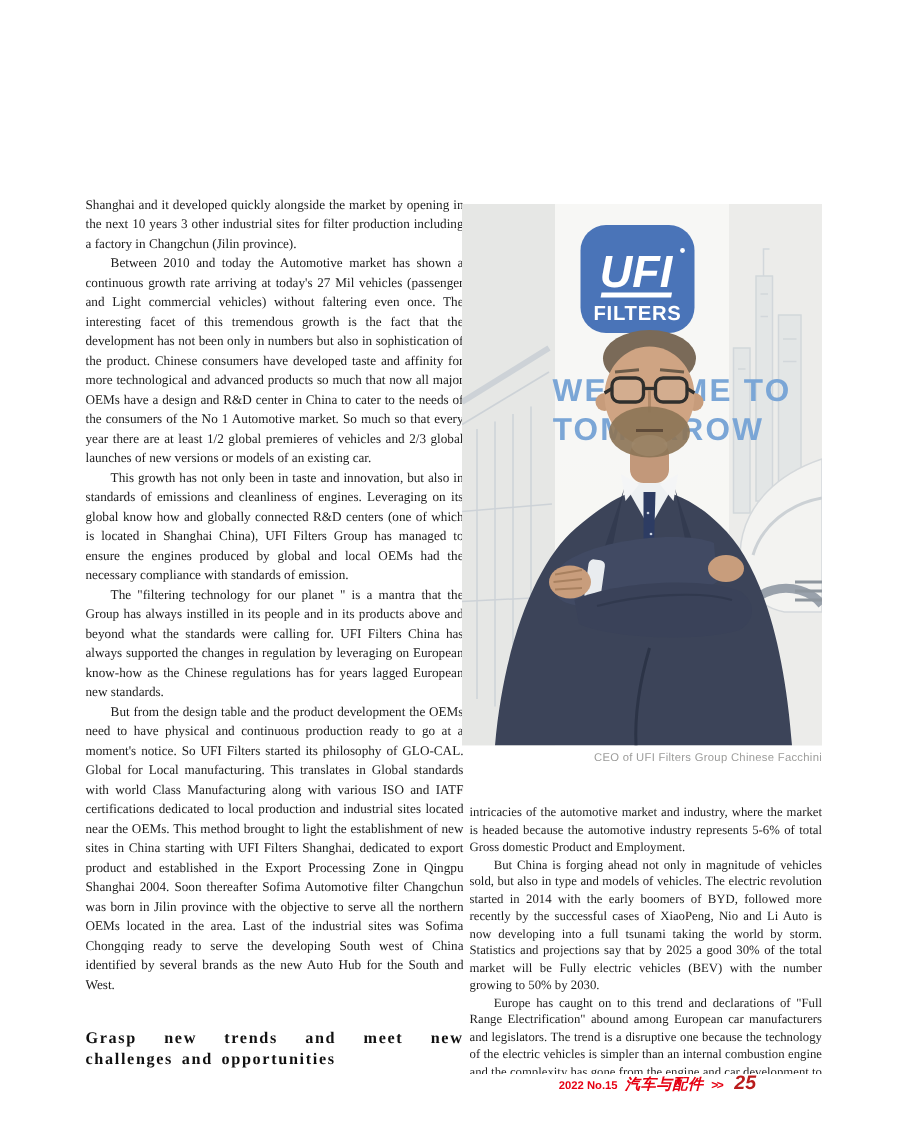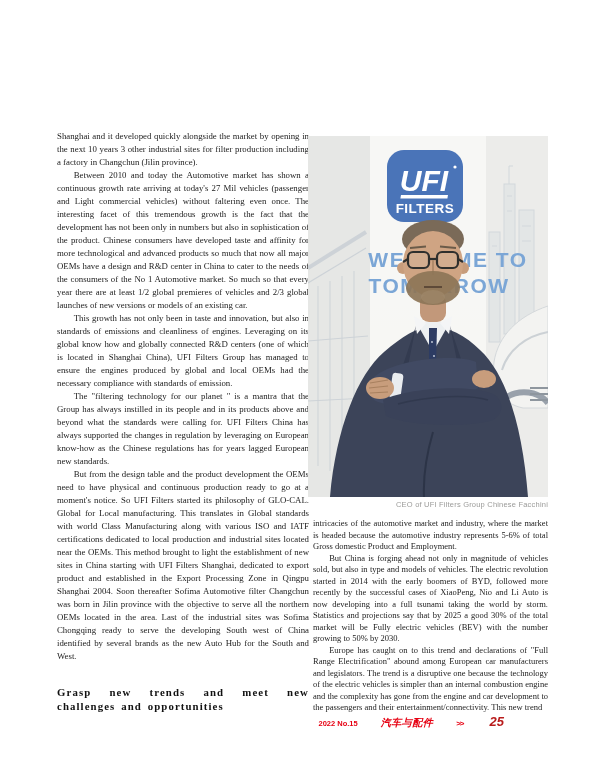--- a/index.html
+++ b/index.html
@@ -24,24 +24,24 @@
     margin:22px 0 4px 0;font-size:10.8px;line-height:14px;font-weight:bold;
     letter-spacing:1.1px;word-spacing:2px;text-align:justify;color:#111;
   }
   
   .photo-figure{margin:0;text-align:right;}
   .photo-frame{width:240px;height:361px;display:block;}
   .caption{
     font-family:"Liberation Sans", sans-serif;
     font-size:7.5px;color:#9b9b99;margin:3px 0 0 1px;letter-spacing:.2px;
   }
-  .right-text{margin-top:9px;padding-left:5px;}
+  .right-text{margin-top:27px;padding-left:5px;}
   
   .footer{
-    position:absolute;top:714px;right:52px;display:flex;align-items:baseline;gap:23px;
+    position:absolute;top:714px;right:52px;display:flex;align-items:baseline;gap:5px;
     font-family:"Liberation Sans", sans-serif;
   }
   .f-issue{color:#e60012;font-size:7.5px;font-weight:bold;}
   .f-mag{color:#e60012;font-size:10px;font-weight:bold;font-style:italic;letter-spacing:.5px;}
   .f-sep{color:#e60012;font-size:8px;font-weight:bold;letter-spacing:-1px;}
   .f-page{color:#b91c1c;font-size:13px;font-weight:bold;font-style:italic;margin-left:3px;}
 </style>
 </head>
 <body>
 

